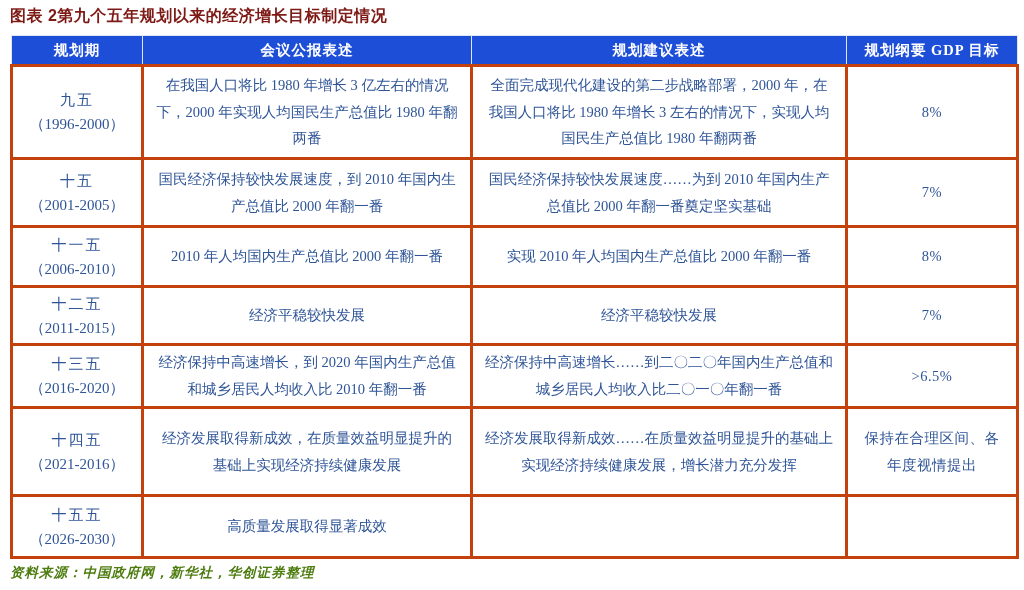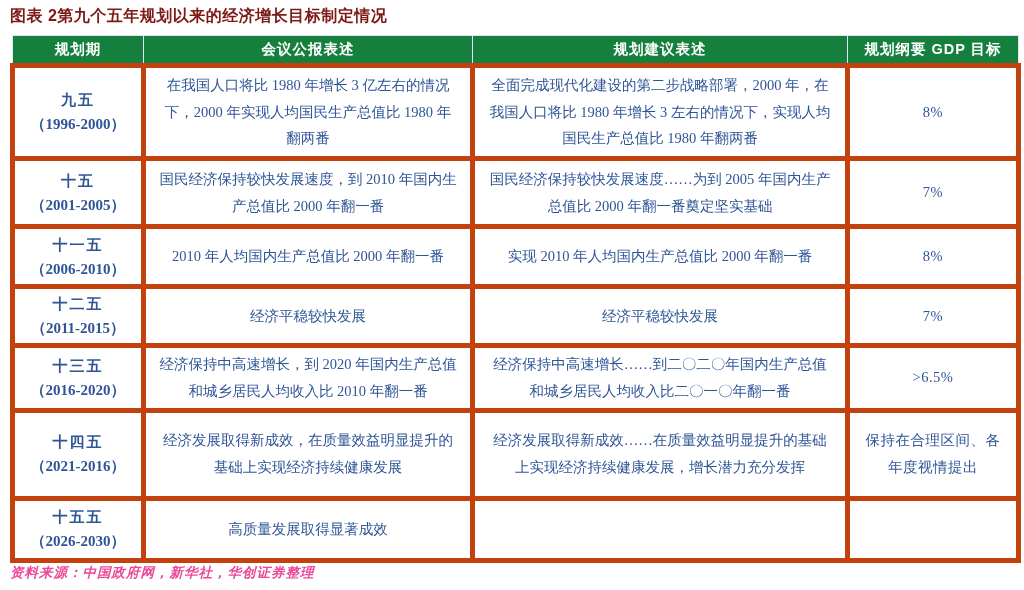--- a/index.html
+++ b/index.html
@@ -17,51 +17,51 @@
     letter-spacing: 0.5px; white-space: nowrap;
   }
   .fig-title .label { }
 
   table.plan-table {
     position: absolute; left: 10px; top: 35px;
     width: 1006px; border-collapse: collapse; table-layout: fixed;
     border: 1px solid #a9bcd8;
   }
   thead th {
-    background: #15803d; color: #ffffff;
+    background: #1d4ed8; color: #ffffff;
     font-size: 14.5px; font-weight: bold;
     height: 30px; padding: 2px 0;
     border: 1px solid #dfe7f2;
-    font-family: Liberation Sans, sans-serif;
+    font-family: Liberation Serif, serif;
     letter-spacing: 1px;
   }
   tbody td {
-    border: 5px solid #c2410c;
+    border: 3px solid #c2410c;
     color: #2f5597; font-size: 14.5px;
     text-align: center; vertical-align: middle;
     padding: 3px 12px; line-height: 1.85;
     background: #ffffff;
   }
   tbody tr:nth-child(1) { height: 93px; }
   tbody tr:nth-child(2) { height: 68px; }
   tbody tr:nth-child(3) { height: 60px; }
   tbody tr:nth-child(4) { height: 58px; }
   tbody tr:nth-child(5) { height: 63px; }
   tbody tr:nth-child(6) { height: 88px; }
   tbody tr:nth-child(7) { height: 62px; }
 
-  td.plan-cell { font-weight: bold; padding: 3px 2px; }
+  td.plan-cell { font-weight: normal; padding: 3px 2px; }
   .plan-name { font-size: 15px; line-height: 1.6; letter-spacing: 2px; }
   .plan-years { font-size: 15px; line-height: 1.6; letter-spacing: 0; }
   td.target-cell { letter-spacing: 0.5px; }
 
   .source-note {
     position: absolute; left: 10px; top: 564px;
     font-style: italic; font-weight: bold;
-    color: #ec4899; font-size: 13.5px; letter-spacing: 1px;
+    color: #4d7c0f; font-size: 13.5px; letter-spacing: 1px;
   }
 </style>
 </head>
 <body>
 
 <div class="page">
 
   <div class="fig-title">
     <span class="label">图表 2</span><span class="text">第九个五年规划以来的经济增长目标制定情况</span>
   </div>
@@ -90,21 +90,21 @@
     <td class="text-cell">在我国人口将比 1980 年增长 3 亿左右的情况下，2000 年实现人均国民生产总值比 1980 年翻两番</td>
     <td class="text-cell">全面完成现代化建设的第二步战略部署，2000 年，在我国人口将比 1980 年增长 3 左右的情况下，实现人均国民生产总值比 1980 年翻两番</td>
     <td class="target-cell">8%</td>
   </tr>
         <tr class="data-row">
     <td class="plan-cell">
       <div class="plan-name">十五</div>
       <div class="plan-years">（2001-2005）</div>
     </td>
     <td class="text-cell">国民经济保持较快发展速度，到 2010 年国内生产总值比 2000 年翻一番</td>
-    <td class="text-cell">国民经济保持较快发展速度……为到 2005 年国内生产总值比 2000 年翻一番奠定坚实基础</td>
+    <td class="text-cell">国民经济保持较快发展速度……为到 2010 年国内生产总值比 2000 年翻一番奠定坚实基础</td>
     <td class="target-cell">7%</td>
   </tr>
         <tr class="data-row">
     <td class="plan-cell">
       <div class="plan-name">十一五</div>
       <div class="plan-years">（2006-2010）</div>
     </td>
     <td class="text-cell">2010 年人均国内生产总值比 2000 年翻一番</td>
     <td class="text-cell">实现 2010 年人均国内生产总值比 2000 年翻一番</td>
     <td class="target-cell">8%</td>

